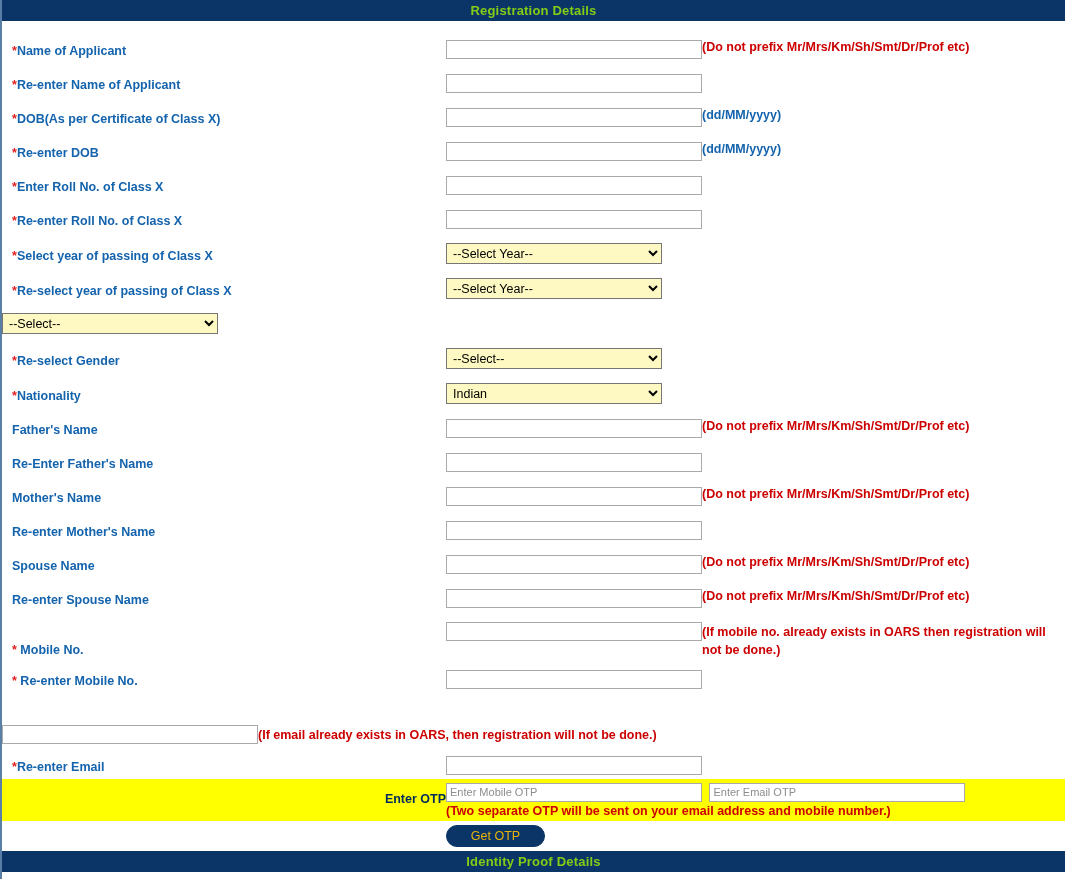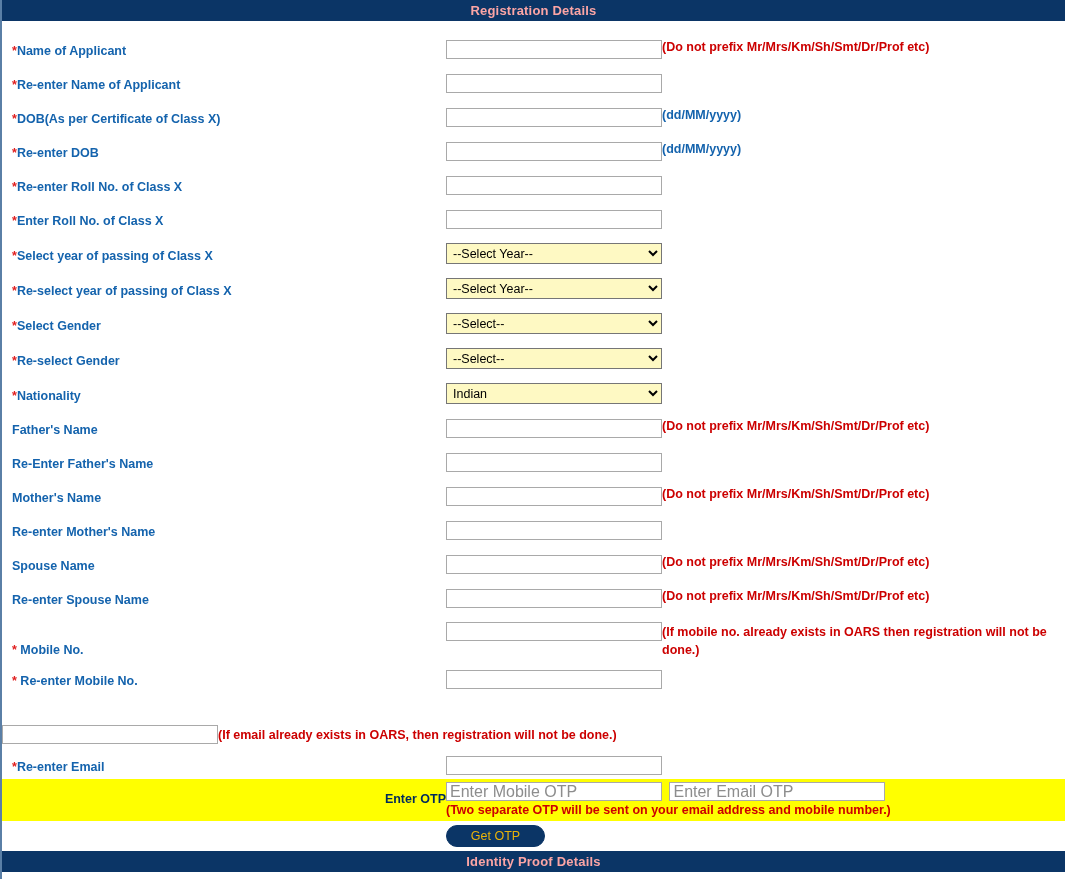--- a/index.html
+++ b/index.html
@@ -15,21 +15,21 @@
     position: relative;
     background: #ffffff;
     overflow: hidden;
     box-sizing: border-box;
     border-left: 2px solid #5a7fa6;
   }
 
   
   .section-bar {
     background: #0b3566;
-    color: #fca5a5;
+    color: #84cc16;
     font-weight: bold;
     font-size: 13px;
     text-align: center;
     line-height: 21px;
     height: 21px;
     letter-spacing: .2px;
   }
 
   
   .row {
@@ -51,27 +51,27 @@
     color: #e02020;
     font-weight: bold;
   }
   .fieldwrap {
     flex: 1 1 auto;
     position: relative;
   }
 
   
   input[type="text"].tb {
-    width: 216px;
+    width: 256px;
     height: 19px;
     box-sizing: border-box;
     border: 1px solid #a9a9a9;
     background: #ffffff;
     font-family: "Liberation Sans", sans-serif;
-    font-size: 16px;
+    font-size: 11px;
     padding: 1px 3px;
     color: #000;
     outline: none;
   }
   input.otp-tb {
     width: 218px;
   }
   input.otp-tb::placeholder {
     color: #8d8d8d;
     opacity: 1;
@@ -212,53 +212,52 @@
     <div class="lbl"><span class="star">*</span><span>Re-enter DOB</span></div>
     <div class="fieldwrap">
       <span class="flexline">
         <input type="text" class="tb" value="" style="">
         <span class="hint-blue inline-hint">(dd/MM/yyyy)</span>
       </span>
     </div>
   </div>
 
   <div class="row r-std">
+    <div class="lbl"><span class="star">*</span><span>Enter Roll No. of Class X</span></div>
+    <div class="fieldwrap">
+      <input type="text" class="tb" value="" style="">
+    </div>
+  </div>
+
+  <div class="row r-std">
     <div class="lbl"><span class="star">*</span><span>Re-enter Roll No. of Class X</span></div>
     <div class="fieldwrap">
       <input type="text" class="tb" value="" style="">
     </div>
   </div>
 
-  <div class="row r-std">
-    <div class="lbl"><span class="star">*</span><span>Enter Roll No. of Class X</span></div>
-    <div class="fieldwrap">
-      <input type="text" class="tb" value="" style="">
-    </div>
-  </div>
-
   <div class="row r-sel">
     <div class="lbl"><span class="star">*</span><span>Select year of passing of Class X</span></div>
     <div class="fieldwrap">
       <select class="dd">
         <option>--Select Year--</option>
       </select>
     </div>
   </div>
 
   <div class="row r-sel">
     <div class="lbl"><span class="star">*</span><span>Re-select year of passing of Class X</span></div>
     <div class="fieldwrap">
       <select class="dd">
         <option>--Select Year--</option>
       </select>
     </div>
   </div>
 
   <div class="row r-sel">
-    <div class="lbl"><span class="star">*</span><span>Select Gender</span></div>
     <div class="fieldwrap">
       <select class="dd">
         <option>--Select--</option>
       </select>
     </div>
   </div>
 
   <div class="row r-sel">
     <div class="lbl"><span class="star">*</span><span>Re-select Gender</span></div>
     <div class="fieldwrap">

